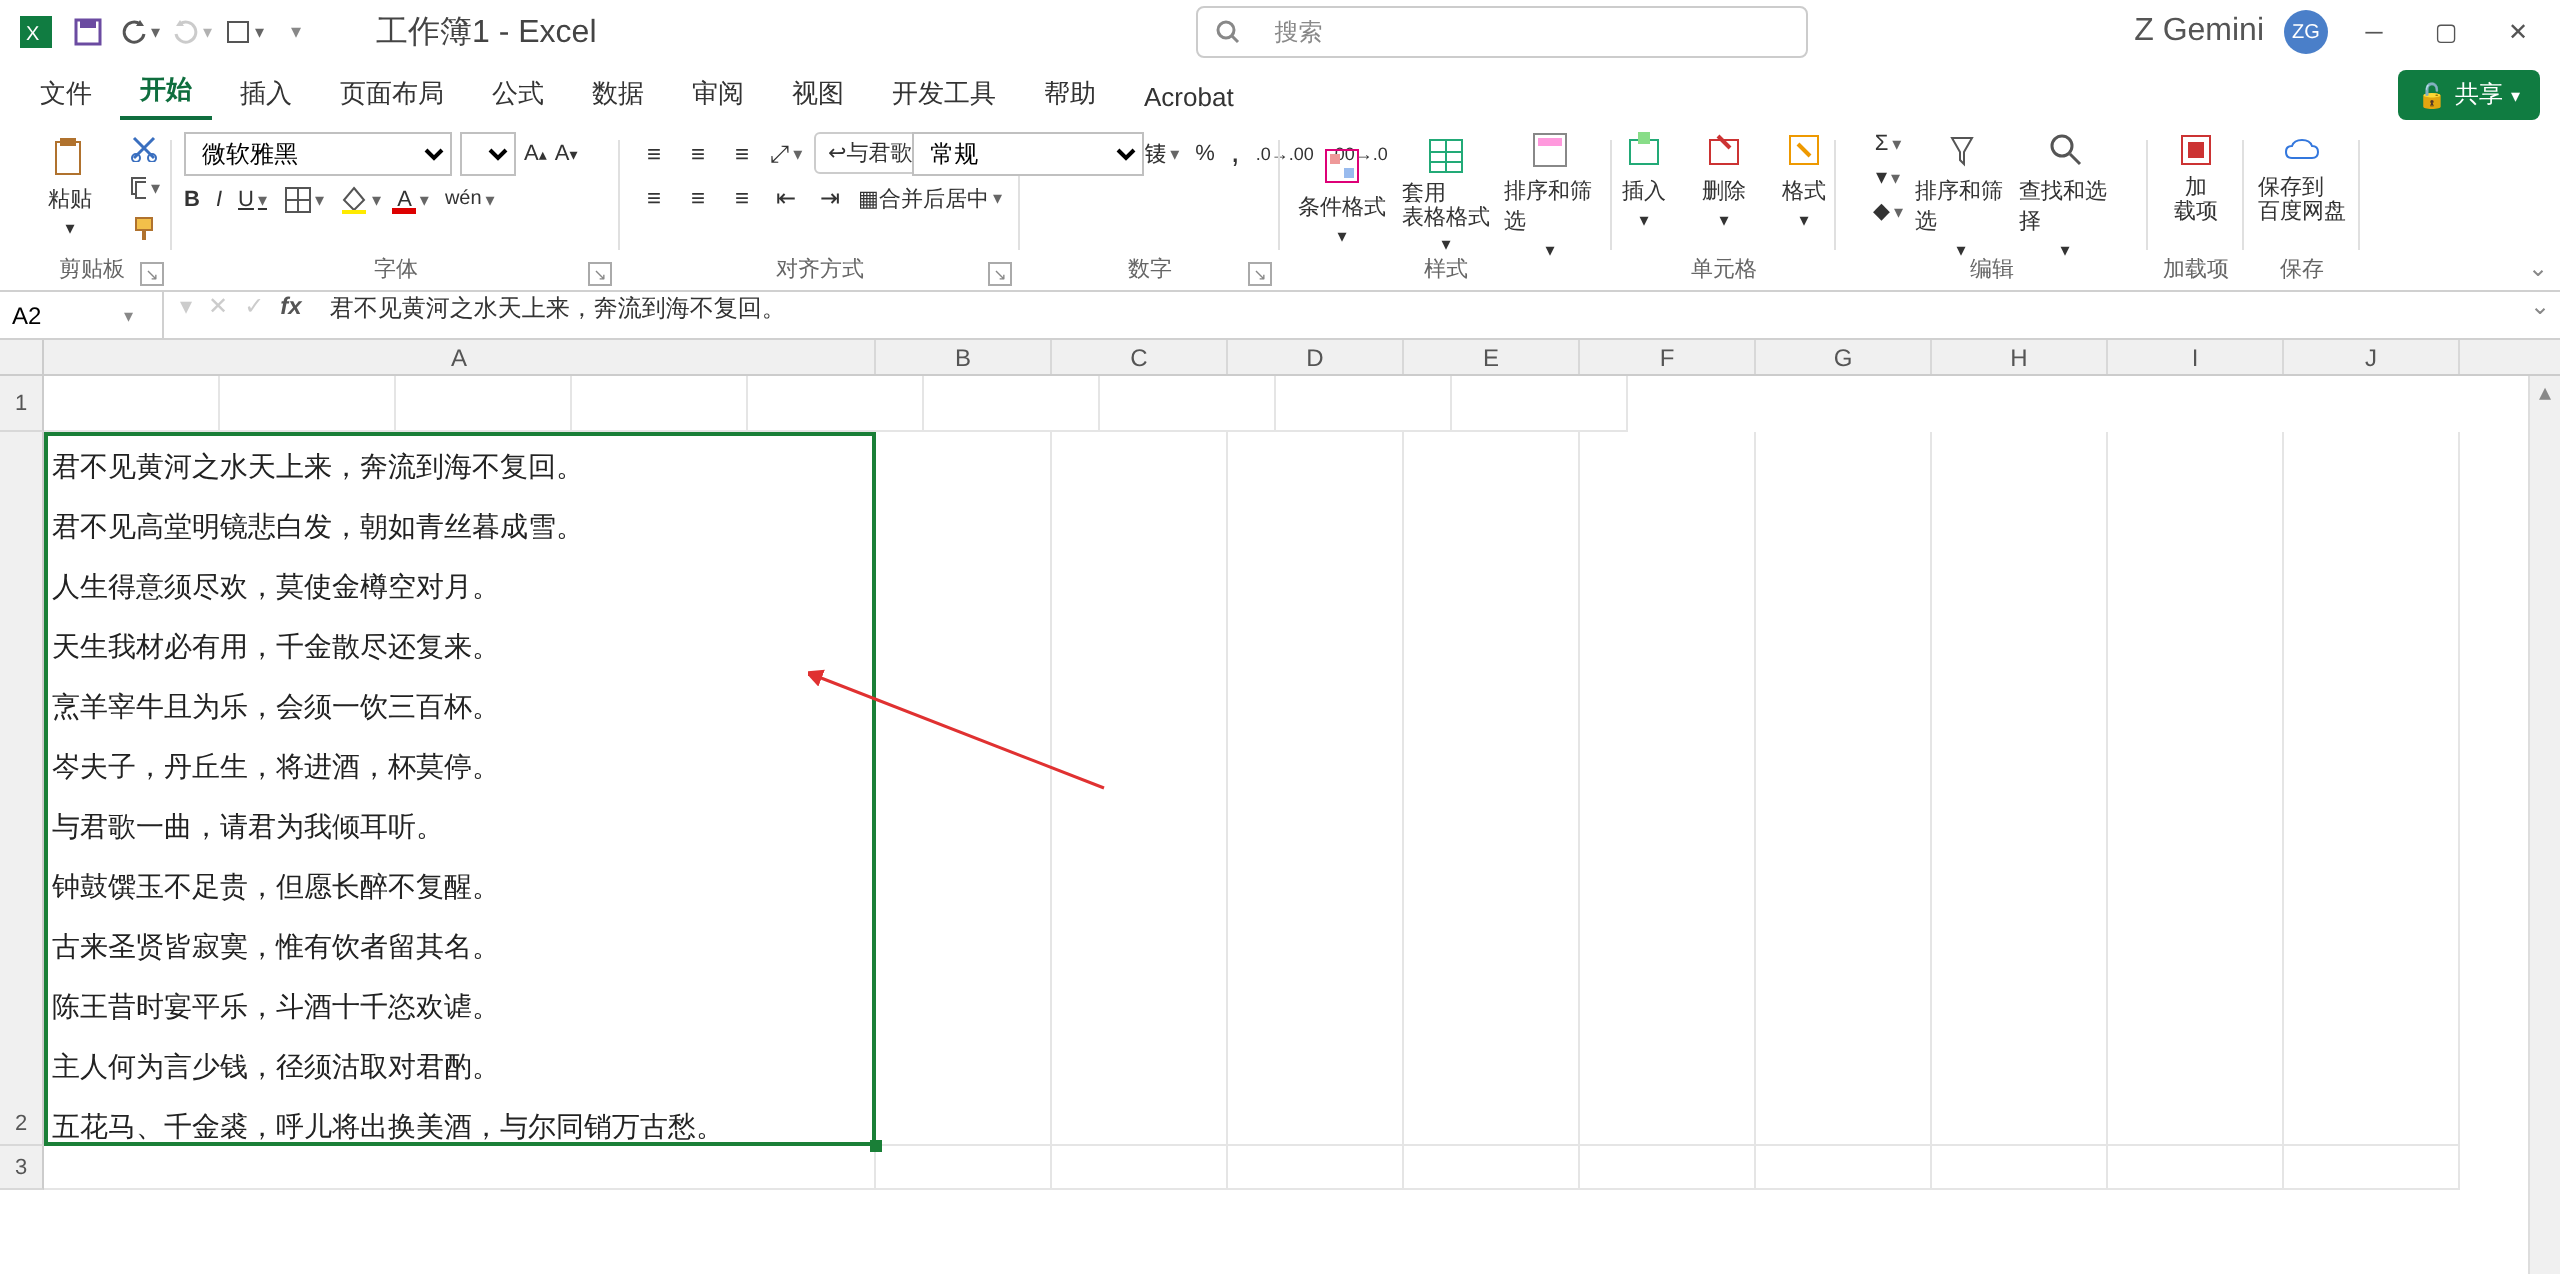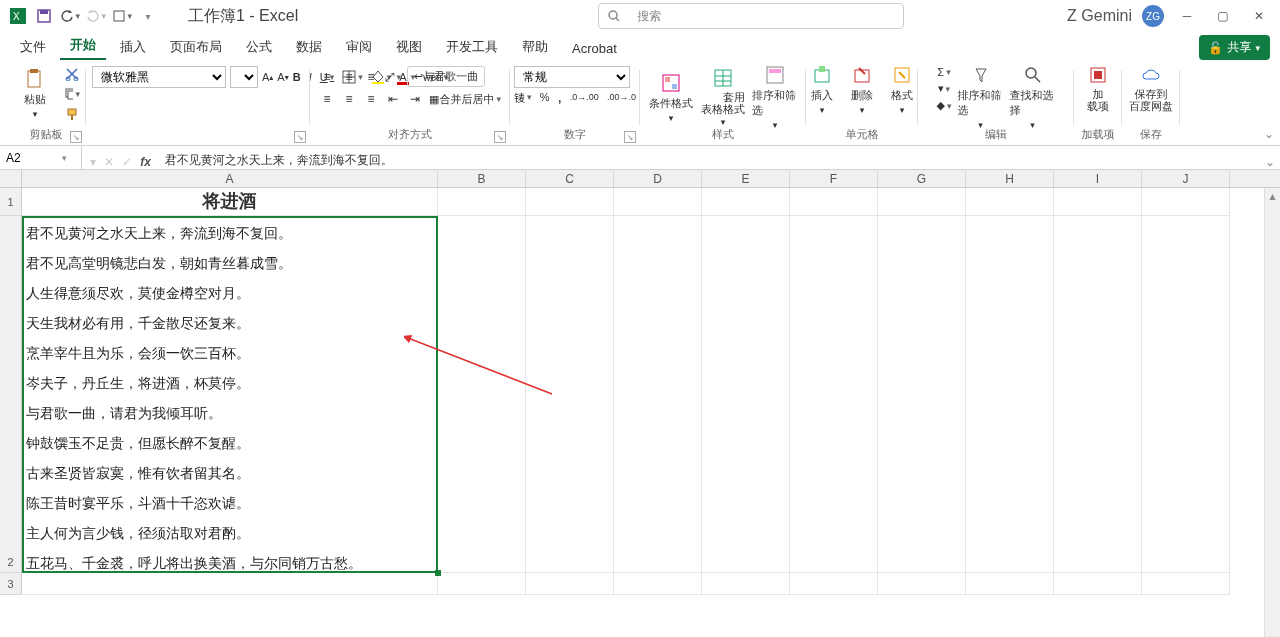--- a/index.html
+++ b/index.html
@@ -32,21 +32,21 @@
 .dlg-launcher { position:absolute; bottom:2px; right:4px; width:12px; height:12px; border:1px solid #aaa; font-size:8px; color:#888; display:flex; align-items:center; justify-content:center; }
 .mini-btn { display:flex; align-items:center; justify-content:center; font-size:11px; color:#333; }
 .big-btn { display:flex; flex-direction:column; align-items:center; justify-content:center; width:46px; font-size:11px; color:#333; gap:2px; }
 .big-btn-icon { width:22px; height:22px; display:flex; align-items:center; justify-content:center; }
 select.combo { height:22px; border:1px solid #c0c0c0; background:#fff; font-size:12px; padding:0 4px; }
 .font-combo { width:134px; }
 .size-combo { width:28px; }
 .fmt-combo { width:116px; }
 
 
-.formula-bar { height:24px; border-bottom:1px solid #d0d0d0; display:flex; align-items:flex-end; background:#fff; }
+.formula-bar { height:24px; border-bottom:1px solid #d0d0d0; display:flex; align-items:flex-start; background:#fff; }
 .name-box { width:82px; height:100%; border-right:1px solid #d0d0d0; display:flex; align-items:center; padding:0 6px; }
 .name-box input { border:none; outline:none; width:56px; font-size:12px; }
 .fb-icons { display:flex; align-items:center; gap:8px; padding:0 8px; color:#999; }
 .fb-icons .fx { font-style:italic; font-weight:bold; color:#555; }
 .formula-text { flex:1; padding:0 6px; font-size:12px; color:#333; }
 .fb-expand { width:20px; text-align:center; color:#888; }
 
 
 .grid-area { position:relative; height: 467px; overflow:hidden; background:#fff; }
 .col-headers { display:flex; height:18px; border-bottom:1px solid #ccc; background:#f0f0f0; font-size:12px; color:#555; }
@@ -191,21 +191,21 @@
               <rect x="6" y="8" width="2" height="5" fill="#b0722e"></rect>
             </svg>
           </span>
       </div>
     </div>
     <div class="group-label">剪贴板</div>
     <div class="dlg-launcher">↘</div>
   </div>
 
   <div class="group" style="width:224px">
-    <div style="display:flex;flex-direction:row;gap:4px;padding-top:2px;width:100%">
+    <div style="display:flex;flex-direction:column;gap:4px;padding-top:2px;width:100%">
       <div style="display:flex;gap:4px;align-items:center">
         <select class="combo font-combo"><option>微软雅黑</option></select>
         <select class="combo size-combo"><option>14</option></select>
         <span class="mini-btn">A<sup style="font-size:8px">▴</sup></span>
         <span class="mini-btn">A<sup style="font-size:8px">▾</sup></span>
       </div>
       <div style="display:flex;gap:8px;align-items:center">
         <span class="mini-btn" style="font-weight:bold">B</span>
         <span class="mini-btn" style="font-style:italic">I</span>
         <span class="mini-btn chev" style="text-decoration:underline">U</span>
@@ -226,20 +226,21 @@
             <span style="color:#333">A</span>
             <svg width="12" height="3" style="margin-left:-10px;margin-top:12px">
               <rect width="12" height="3" fill="#d00"></rect>
             </svg>
           </span>
         <span class="mini-btn chev" style="font-size:10px">
             <span>wén</span>
           </span>
       </div>
     </div>
+    <div class="group-label">字体</div>
     <div class="dlg-launcher">↘</div>
   </div>
 
   <div class="group" style="width:200px">
     <div style="display:flex;flex-direction:column;gap:4px;padding-top:2px">
       <div style="display:flex;gap:6px;align-items:center">
         <span class="i">≡</span>
         <span class="i">≡</span>
         <span class="i">≡</span>
         <span class="i chev">⤢</span>
@@ -258,21 +259,21 @@
             <span>▦</span> 
             <span>合并后居中</span>
           </span>
       </div>
     </div>
     <div class="group-label">对齐方式</div>
     <div class="dlg-launcher">↘</div>
   </div>
 
   <div class="group" style="width:130px">
-    <div style="display:flex;flex-direction:column;gap:0;padding-top:2px">
+    <div style="display:flex;flex-direction:row;gap:0;padding-top:2px">
       <select class="combo fmt-combo"><option>常规</option></select>
       <div style="display:flex;gap:8px;align-items:center">
         <span class="mini-btn chev">鿏</span>
         <span class="mini-btn">%</span>
         <span class="mini-btn" style="font-size:16px">,</span>
         <span class="mini-btn" style="font-size:9px">.0→.00</span>
         <span class="mini-btn" style="font-size:9px">.00→.0</span>
       </div>
     </div>
     <div class="group-label">数字</div>
@@ -294,21 +295,21 @@
       </div>
       <div class="big-btn">
         <span class="big-btn-icon">
             <svg width="20" height="20">
               <rect x="2" y="2" width="16" height="16" fill="none" stroke="#2a7"></rect>
               <line x1="2" y1="8" x2="18" y2="8" stroke="#2a7"></line>
               <line x1="2" y1="13" x2="18" y2="13" stroke="#2a7"></line>
               <line x1="10" y1="2" x2="10" y2="18" stroke="#2a7"></line>
             </svg>
           </span>
-        <span style="white-space:pre-line;text-align:right;line-height:1.1">套用
+        <span style="white-space:pre-line;text-align:left;line-height:1.1">套用
 表格格式</span>
           <span style="font-size:9px">▾</span>
       </div>
       <div class="big-btn">
         <span class="big-btn-icon">
             <svg width="20" height="20">
               <rect x="2" y="2" width="16" height="16" fill="none" stroke="#888"></rect>
               <rect x="4" y="4" width="12" height="4" fill="#f9d"></rect>
             </svg>
           </span>
@@ -399,21 +400,21 @@
     <div class="group-label">加载项</div>
   </div>
 
   <div class="group" style="width:58px">
     <div class="big-btn" style="width:52px">
       <span class="big-btn-icon">
           <svg width="20" height="16">
             <path d="M5 12 Q2 12 2 9 Q2 6 5 6 Q6 3 10 3 Q14 3 15 6 Q18 6 18 9 Q18 12 15 12 Z" fill="none" stroke="#37d"></path>
           </svg>
         </span>
-      <span style="white-space:pre-line;text-align:center;line-height:1.1">保存到
+      <span style="white-space:pre-line;line-height:1.1">保存到
 百度网盘</span>
     </div>
     <div class="group-label">保存</div>
   </div>
 
   <span class="ribbon-collapse">⌄</span>
 </div>
 
 <div class="formula-bar">
   <div class="name-box">
@@ -440,21 +441,20 @@
     <div class="ch chE">E</div>
     <div class="ch chF">F</div>
     <div class="ch chG">G</div>
     <div class="ch chH">H</div>
     <div class="ch chI">I</div>
     <div class="ch chJ">J</div>
   </div>
 
   <div class="row r1">
     <div class="rh">1</div>
-    <div class="cell cA cell-title">将进酒</div>
     <div class="cell cB"></div>
     <div class="cell cC"></div>
     <div class="cell cD"></div>
     <div class="cell cE"></div>
     <div class="cell cF"></div>
     <div class="cell cG"></div>
     <div class="cell cH"></div>
     <div class="cell cI"></div>
     <div class="cell cJ"></div>
   </div>

